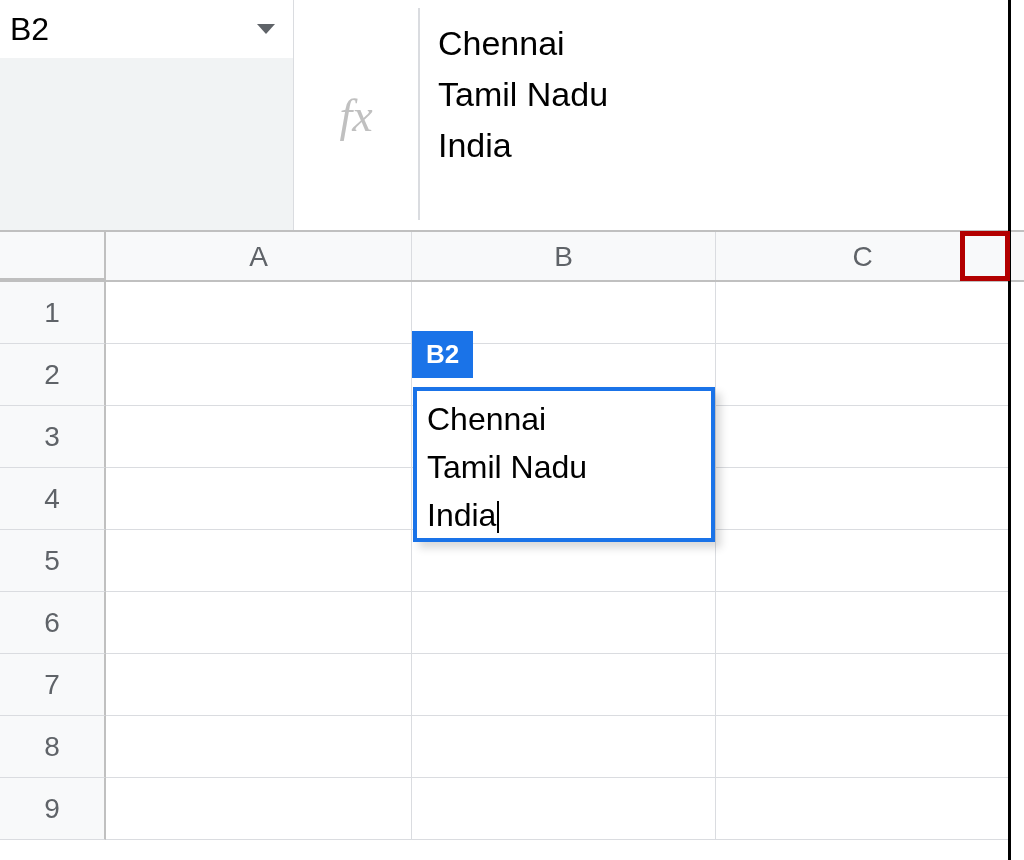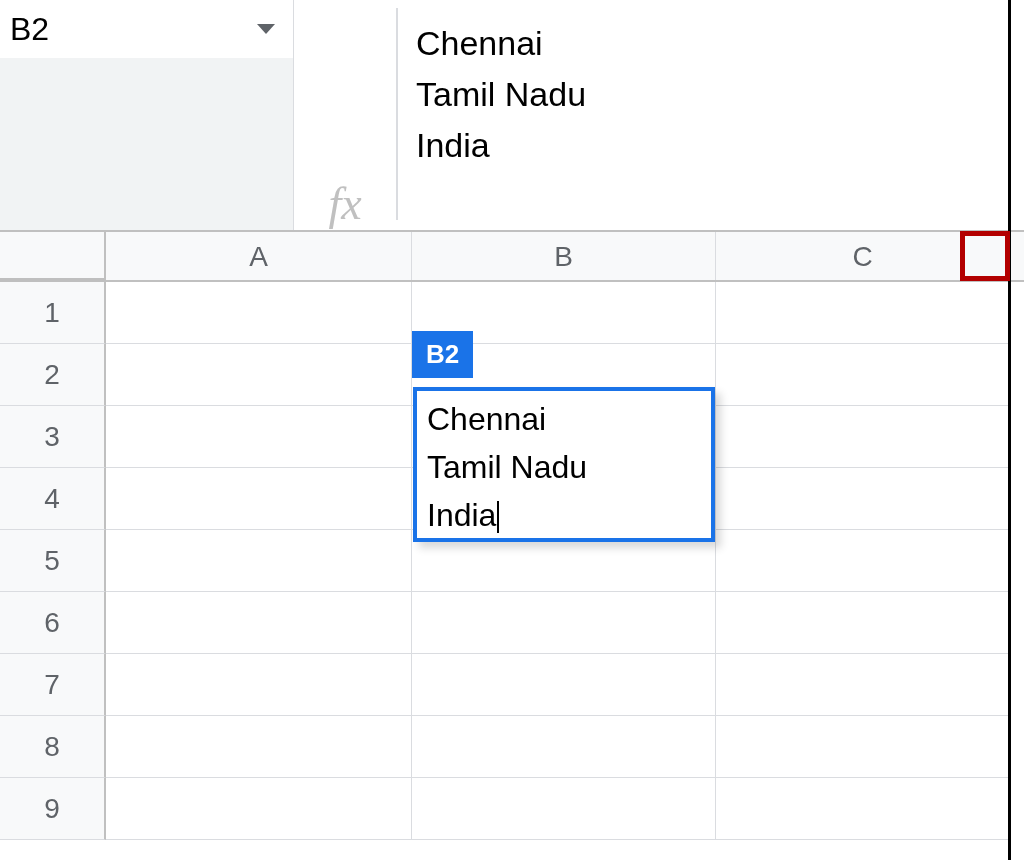--- a/index.html
+++ b/index.html
@@ -40,23 +40,23 @@
       border-right: 9px solid transparent;
       border-top: 10px solid #5f6368;
       margin-right: 8px;
     }
     .name-box-below {
       background: #f1f3f4;
       height: 172px;
       border-right: 1px solid #dadce0;
     }
     .fx-area {
-      width: 102px;
-      display: flex;
-      align-items: flex-end;
+      width: 124px;
+      display: flex;
+      align-items: center;
       justify-content: center;
       height: 230px;
     }
     .fx-label {
       font-family: 'Times New Roman', serif;
       font-style: italic;
       font-size: 46px;
       color: #c0c0c0;
       font-weight: 300;
     }

